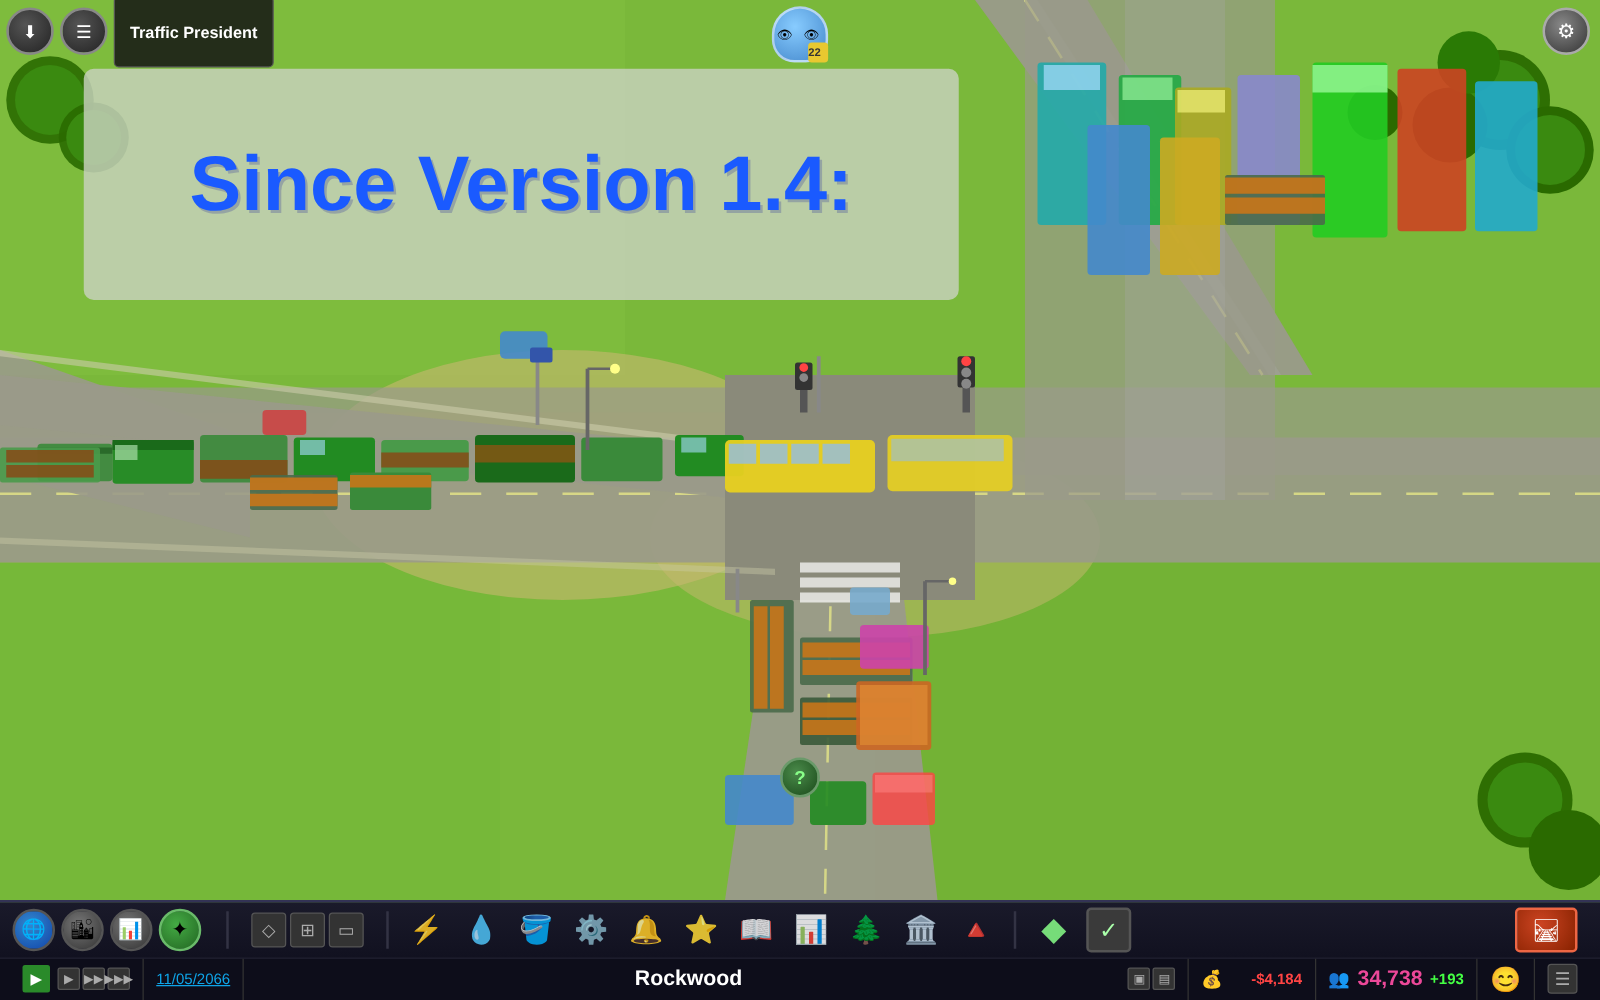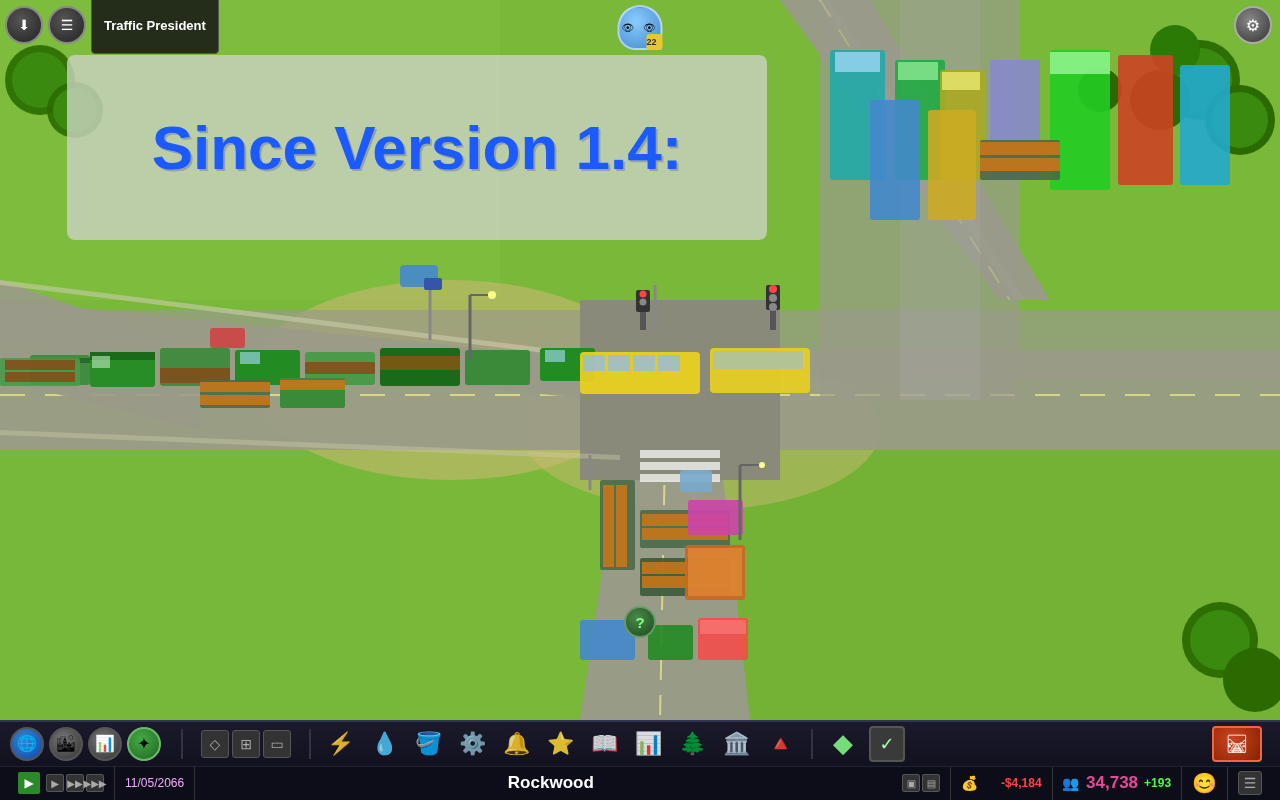--- a/index.html
+++ b/index.html
@@ -231,23 +231,24 @@
       cursor: pointer;
       display: flex;
       align-items: center;
       justify-content: center;
       border-radius: 2px;
       color: white;
       font-size: 12px;
     }
 
     .status-text {
-      color: #f0abfc;
+      color: #0ea5e9;
       font-size: 12px;
       font-family: Arial, sans-serif;
+      text-decoration: underline;
     }
 
     .status-value {
       color: #ec4899;
       font-size: 17px;
       font-weight: bold;
     }
 
     .status-negative {
       color: #ff4444;

